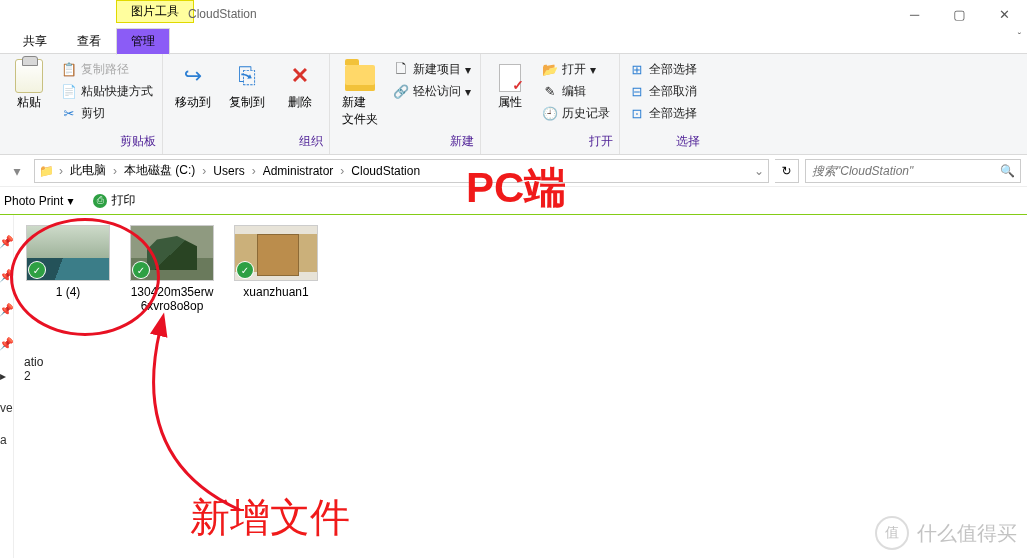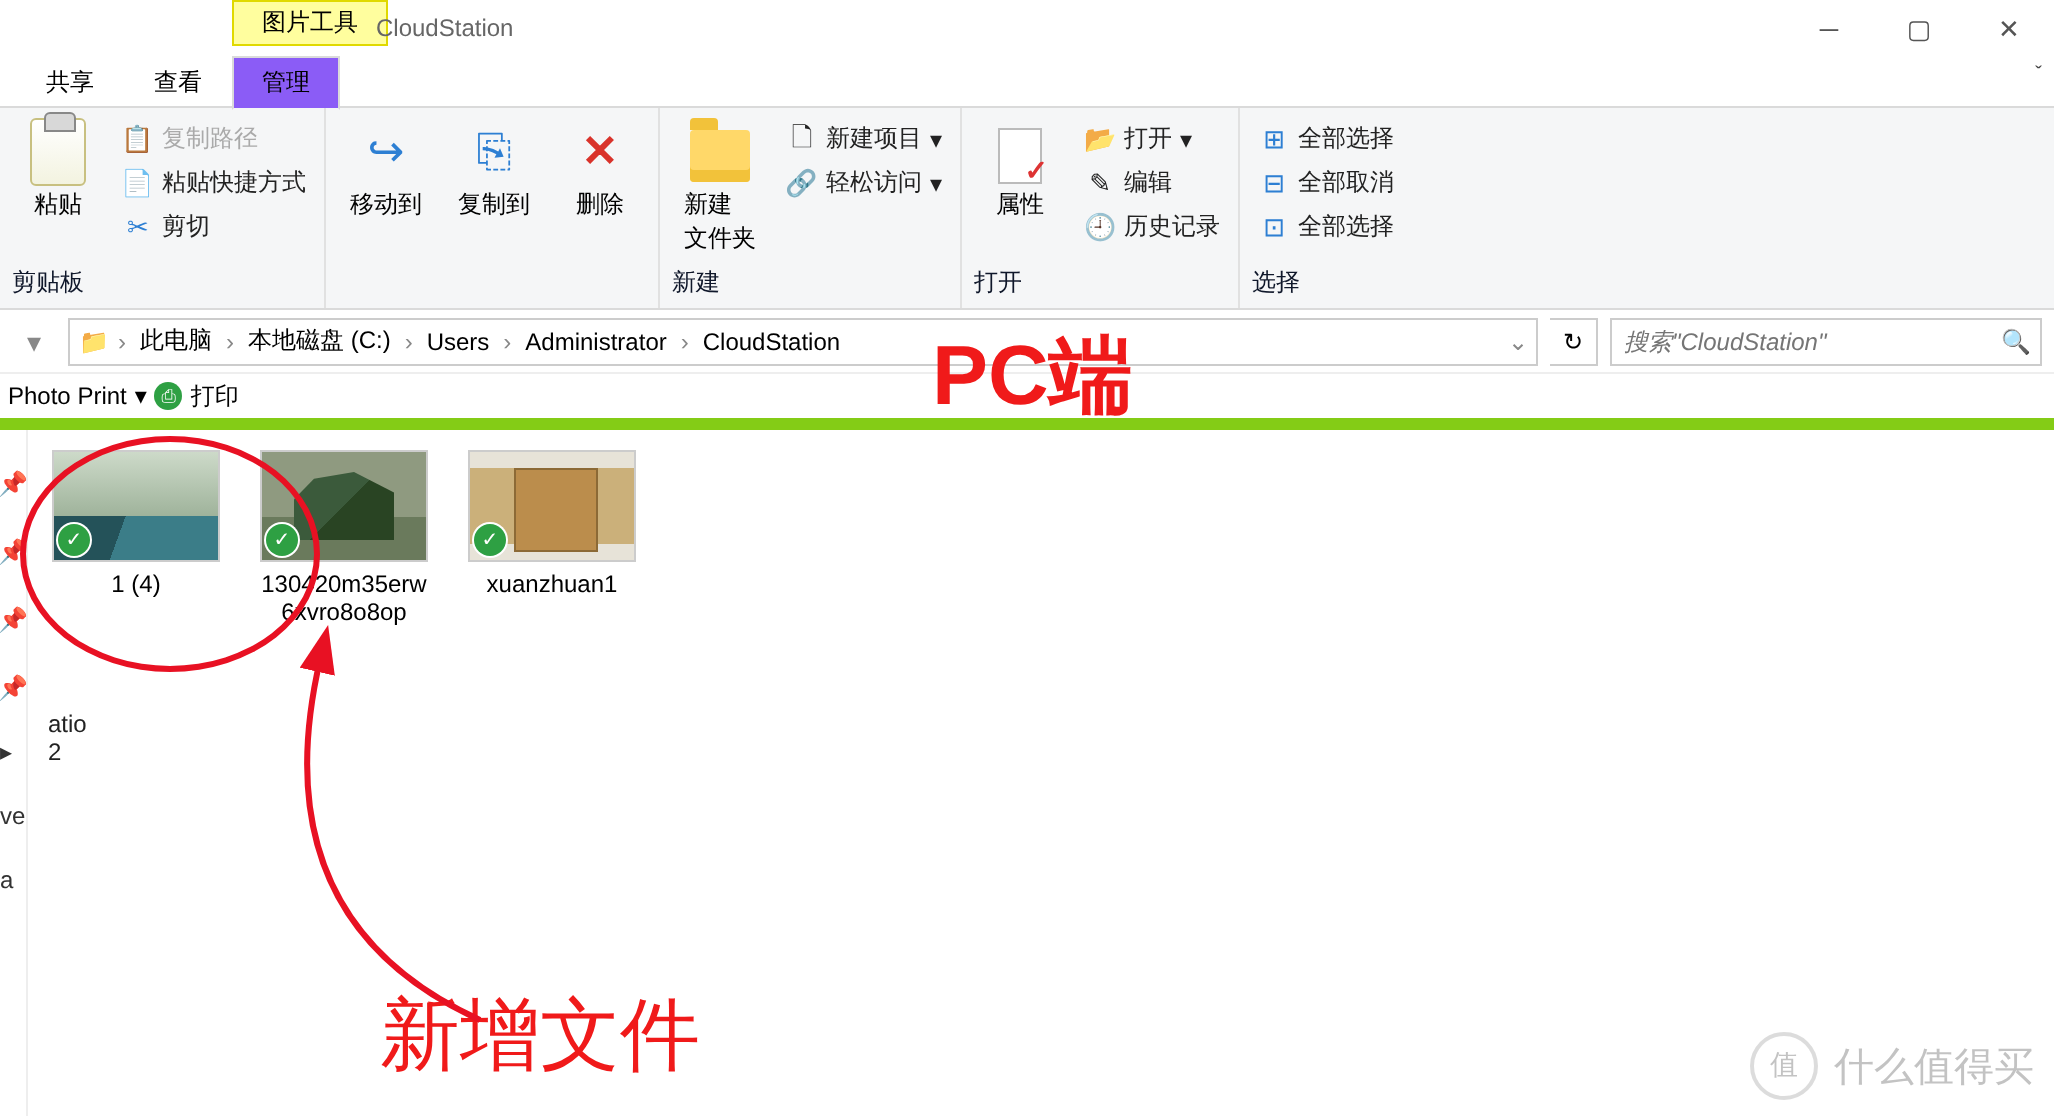--- a/index.html
+++ b/index.html
@@ -15,21 +15,21 @@
 
   
   .tabrow { height: 26px; display: flex; align-items: flex-start; border-bottom: 1px solid #dadada; padding-left: 8px; }
   .filetab { border: 1px solid transparent; padding: 4px 14px; font-size: 12px; border-bottom: none; }
   .filetab.active { border: 1px solid #dadada; border-bottom: 1px solid #f5f6f7; background: #8b5cf6; margin-bottom: -1px; }
 
   
   .ribbon { height: 101px; background: #f5f6f7; border-bottom: 1px solid #dadada; display: flex; font-size: 12px; }
   .rgroup { padding: 4px 6px 2px 6px; border-right: 1px solid #e1e1e1; display: flex; flex-direction: column; justify-content: space-between; }
   .rgroup .rbody { flex: 1; display: flex; align-items: flex-start; gap: 6px; }
-  .rgroup .rlabel { text-align: left; color: #0f172a; font-size: 12px; padding: 2px 0; }
+  .rgroup .rlabel { text-align: right; color: #4c1d95; font-size: 12px; padding: 2px 0; }
   .bigbtn { display: flex; flex-direction: column; align-items: center; padding: 2px 6px; min-width: 46px; }
   .bigbtn .ico { font-size: 22px; width: 32px; height: 32px; display: flex; align-items: center; justify-content: center; }
   .bigbtn span { font-size: 12px; margin-top: 2px; }
   .smallcol { display: flex; flex-direction: column; gap: 3px; padding-top: 2px; }
   .sbtn { display: flex; align-items: center; gap: 4px; padding: 1px 3px; color: #222; white-space: nowrap; }
   .sbtn .si { width: 16px; height: 16px; display: inline-flex; align-items: center; justify-content: center; font-size: 13px; }
   .sbtn.disabled { color: #aaa; }
 
   .clip-ico { width: 28px; height: 34px; background: linear-gradient(#fff,#f3f3e0); border: 1px solid #c8c080; border-radius: 3px; position: relative; }
   .clip-ico::before { content: ""; position: absolute; left: 6px; top: -4px; width: 14px; height: 8px; border: 1px solid #888; border-radius: 3px 3px 0 0; background: #d8d8d8; }
@@ -51,21 +51,21 @@
   .breadcrumb { flex: 1; height: 24px; border: 1px solid #ccc; display: flex; align-items: center; padding: 0 2px; font-size: 12px; overflow: hidden; }
   .bc-ico { width: 20px; height: 20px; display: flex; align-items: center; justify-content: center; }
   .bc-seg { padding: 2px 5px; color: #000; white-space: nowrap; }
   .bc-sep { color: #888; padding: 0 2px; }
   .refresh { width: 24px; height: 24px; display: flex; align-items: center; justify-content: center; border: 1px solid #ccc; border-left: none; }
   .searchbox { width: 216px; height: 24px; border: 1px solid #ccc; display: flex; align-items: center; }
   .searchbox input { border: none; outline: none; flex: 1; padding: 0 6px; font-size: 12px; color: #888; font-style: italic; }
   .searchbox .sicon { width: 24px; text-align: center; color: #666; }
 
   
-  .qat { height: 28px; display: flex; align-items: center; padding: 0 4px; gap: 4px; font-size: 12px; border-bottom: 6px solid #84cc16; overflow: hidden; white-space: nowrap; text-align: right; }
+  .qat { height: 28px; display: flex; align-items: center; padding: 0 4px; gap: 20px; font-size: 12px; border-bottom: 1px solid #84cc16; overflow: hidden; white-space: nowrap; text-align: right; }
   .qat .dc { display: flex; align-items: center; gap: 4px; }
   .green-circle { width: 14px; height: 14px; border-radius: 50%; background: #2ea043; color: #fff; font-size: 9px; display: inline-flex; align-items: center; justify-content: center; }
 
   
   .content { position: absolute; left: 0; right: 0; top: 215px; bottom: 0; display: flex; }
   .sidepanel { width: 14px; background: #fff; border-right: 1px solid #eee; display: flex; flex-direction: column; align-items: center; gap: 20px; padding-top: 20px; color: #777; }
   .ratio { position: absolute; left: 0; top: 140px; font-size: 12px; color: #222; margin-left: 24px; }
   .sidestack { position: absolute; left: 0; top: 360px; bottom: 30px; font-size: 12px; color: #333; line-height: 32px; }
   .filegrid { flex: 1; padding: 10px 10px; display: flex; gap: 16px; align-items: flex-start; }
   .fitem { width: 88px; display: flex; flex-direction: column; align-items: center; text-align: center; position: relative; }
@@ -152,20 +152,21 @@
         </div>
       <div class="bigbtn">
           <div class="ico arrow-copy">⎘</div>
           <span>复制到</span>
         </div>
       <div class="bigbtn">
           <div class="ico red-x">✕</div>
           <span>删除</span>
         </div>
     </div>
+    <div class="rlabel">组织</div>
   </div>
 
   <div class="rgroup">
     <div class="rbody">
       <div class="bigbtn">
           <div class="ico">
             <div class="folder-ico"></div>
           </div>
           <span style="white-space:pre;">新建
 文件夹</span>

